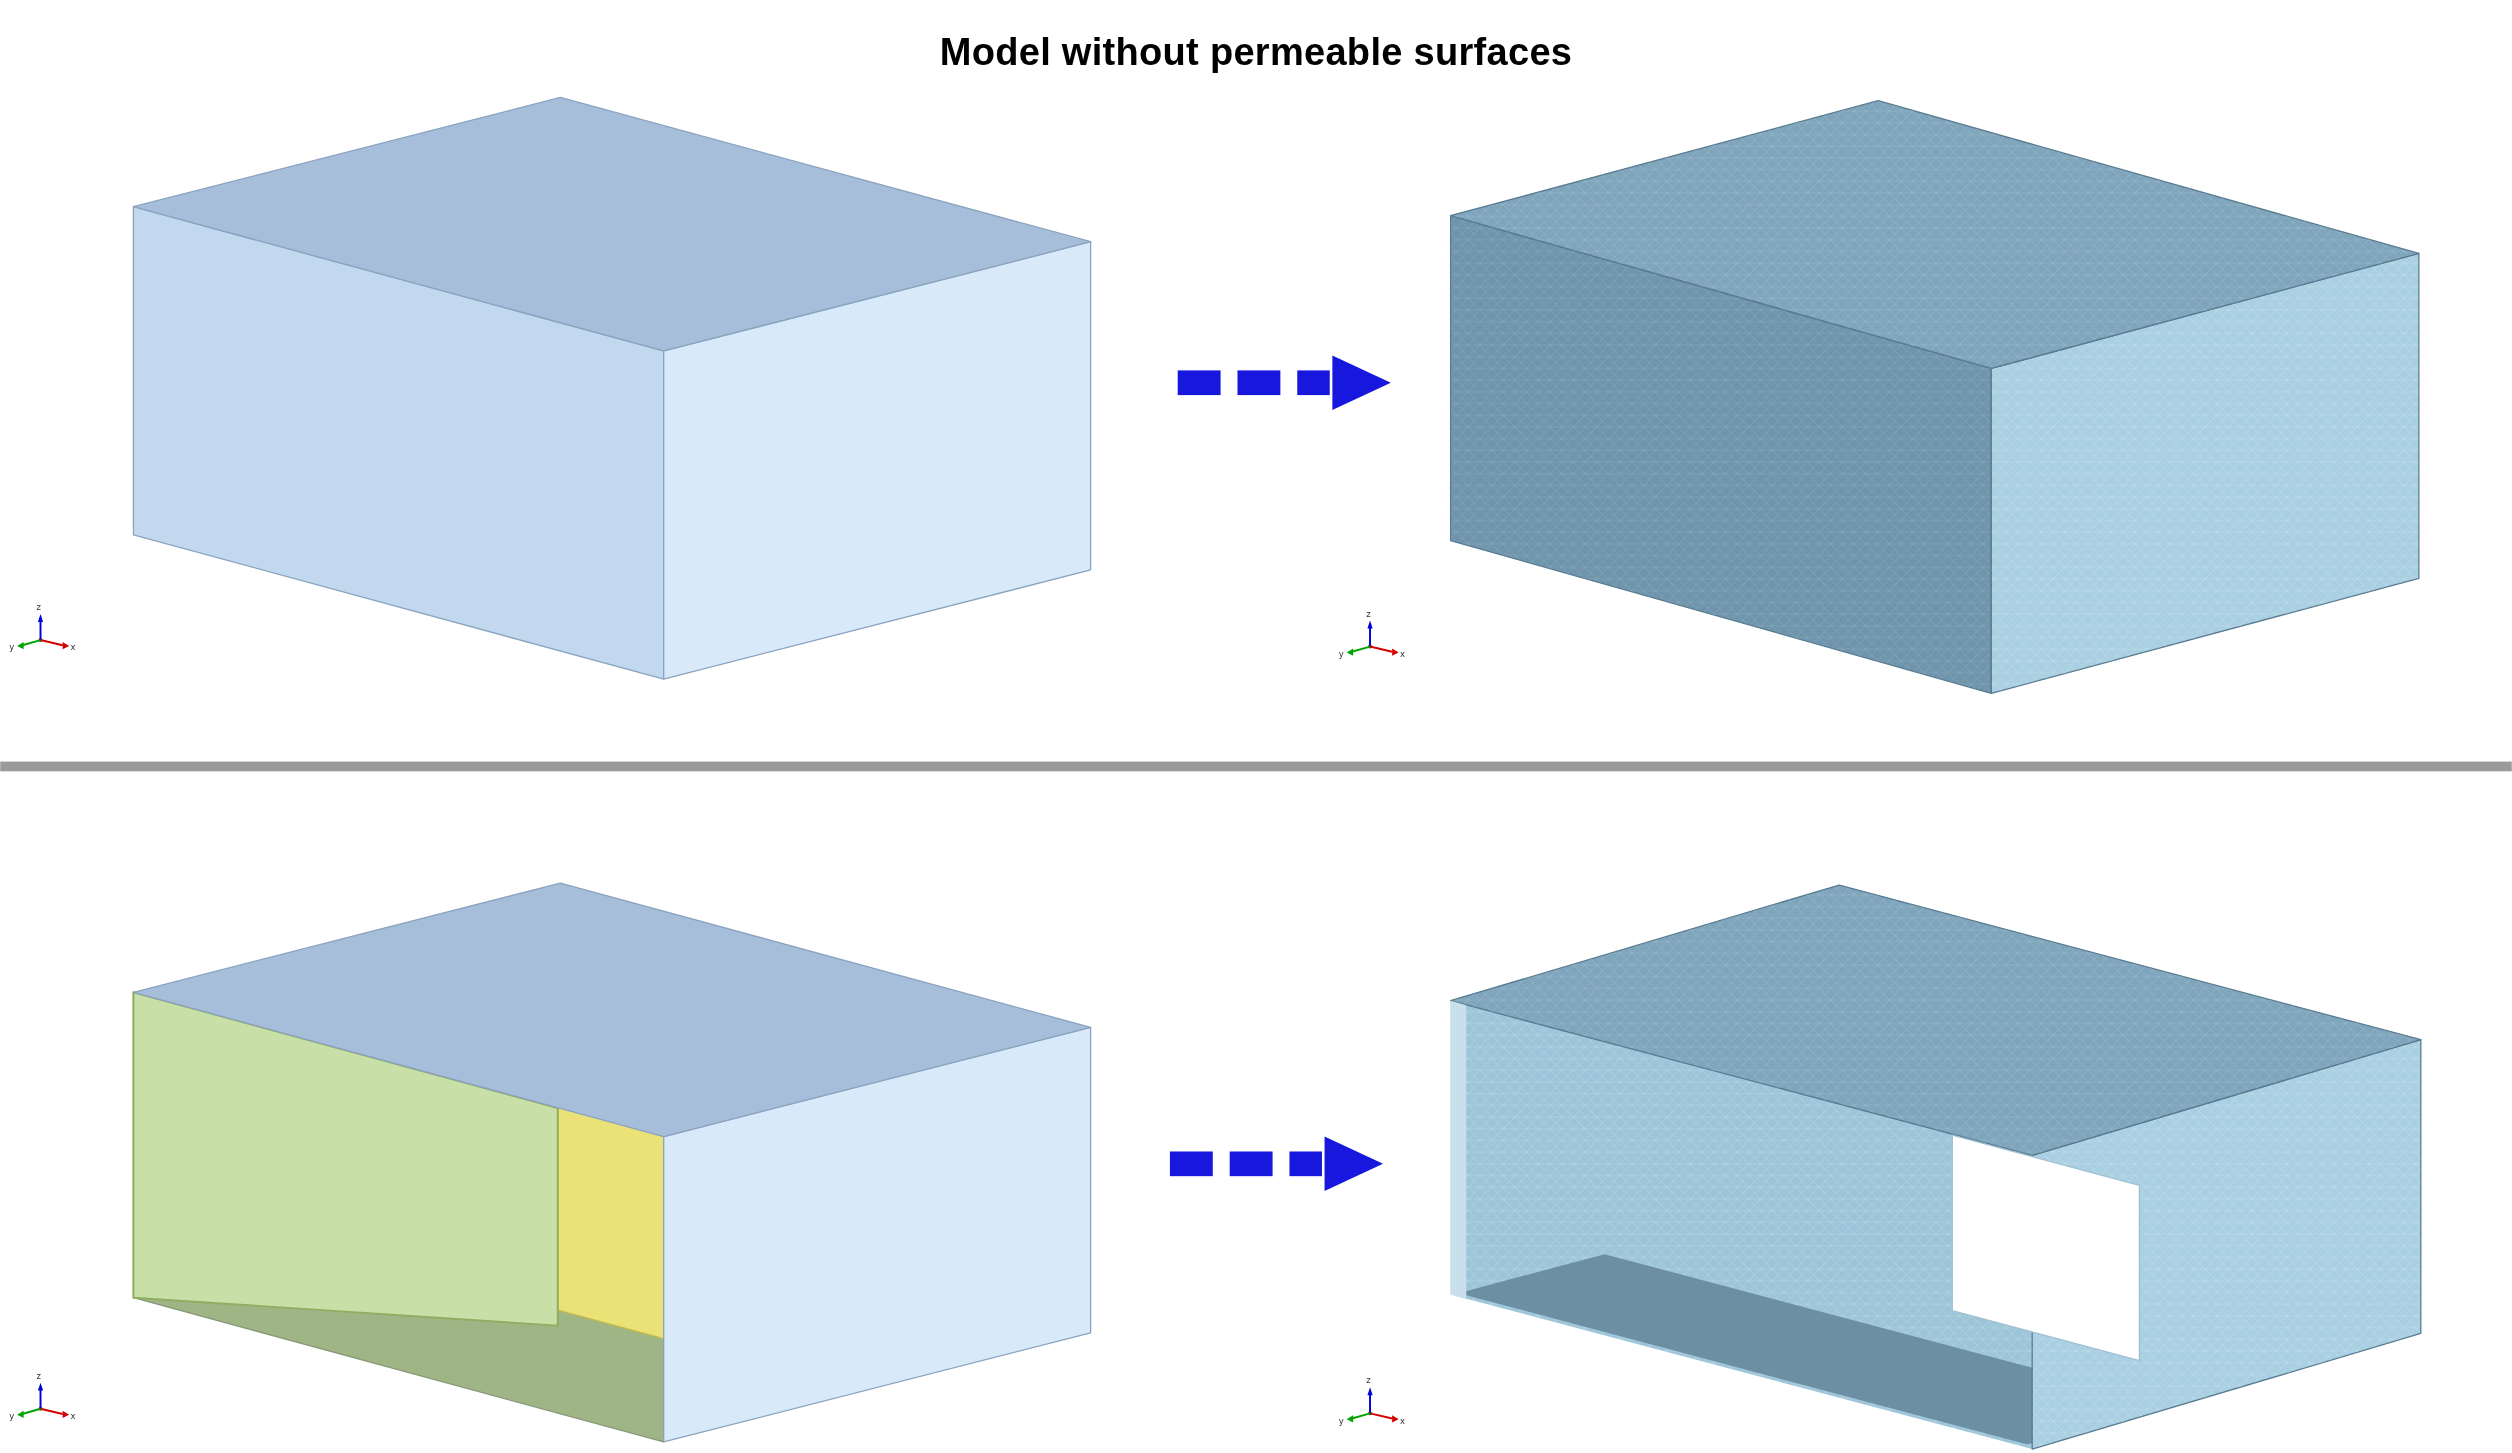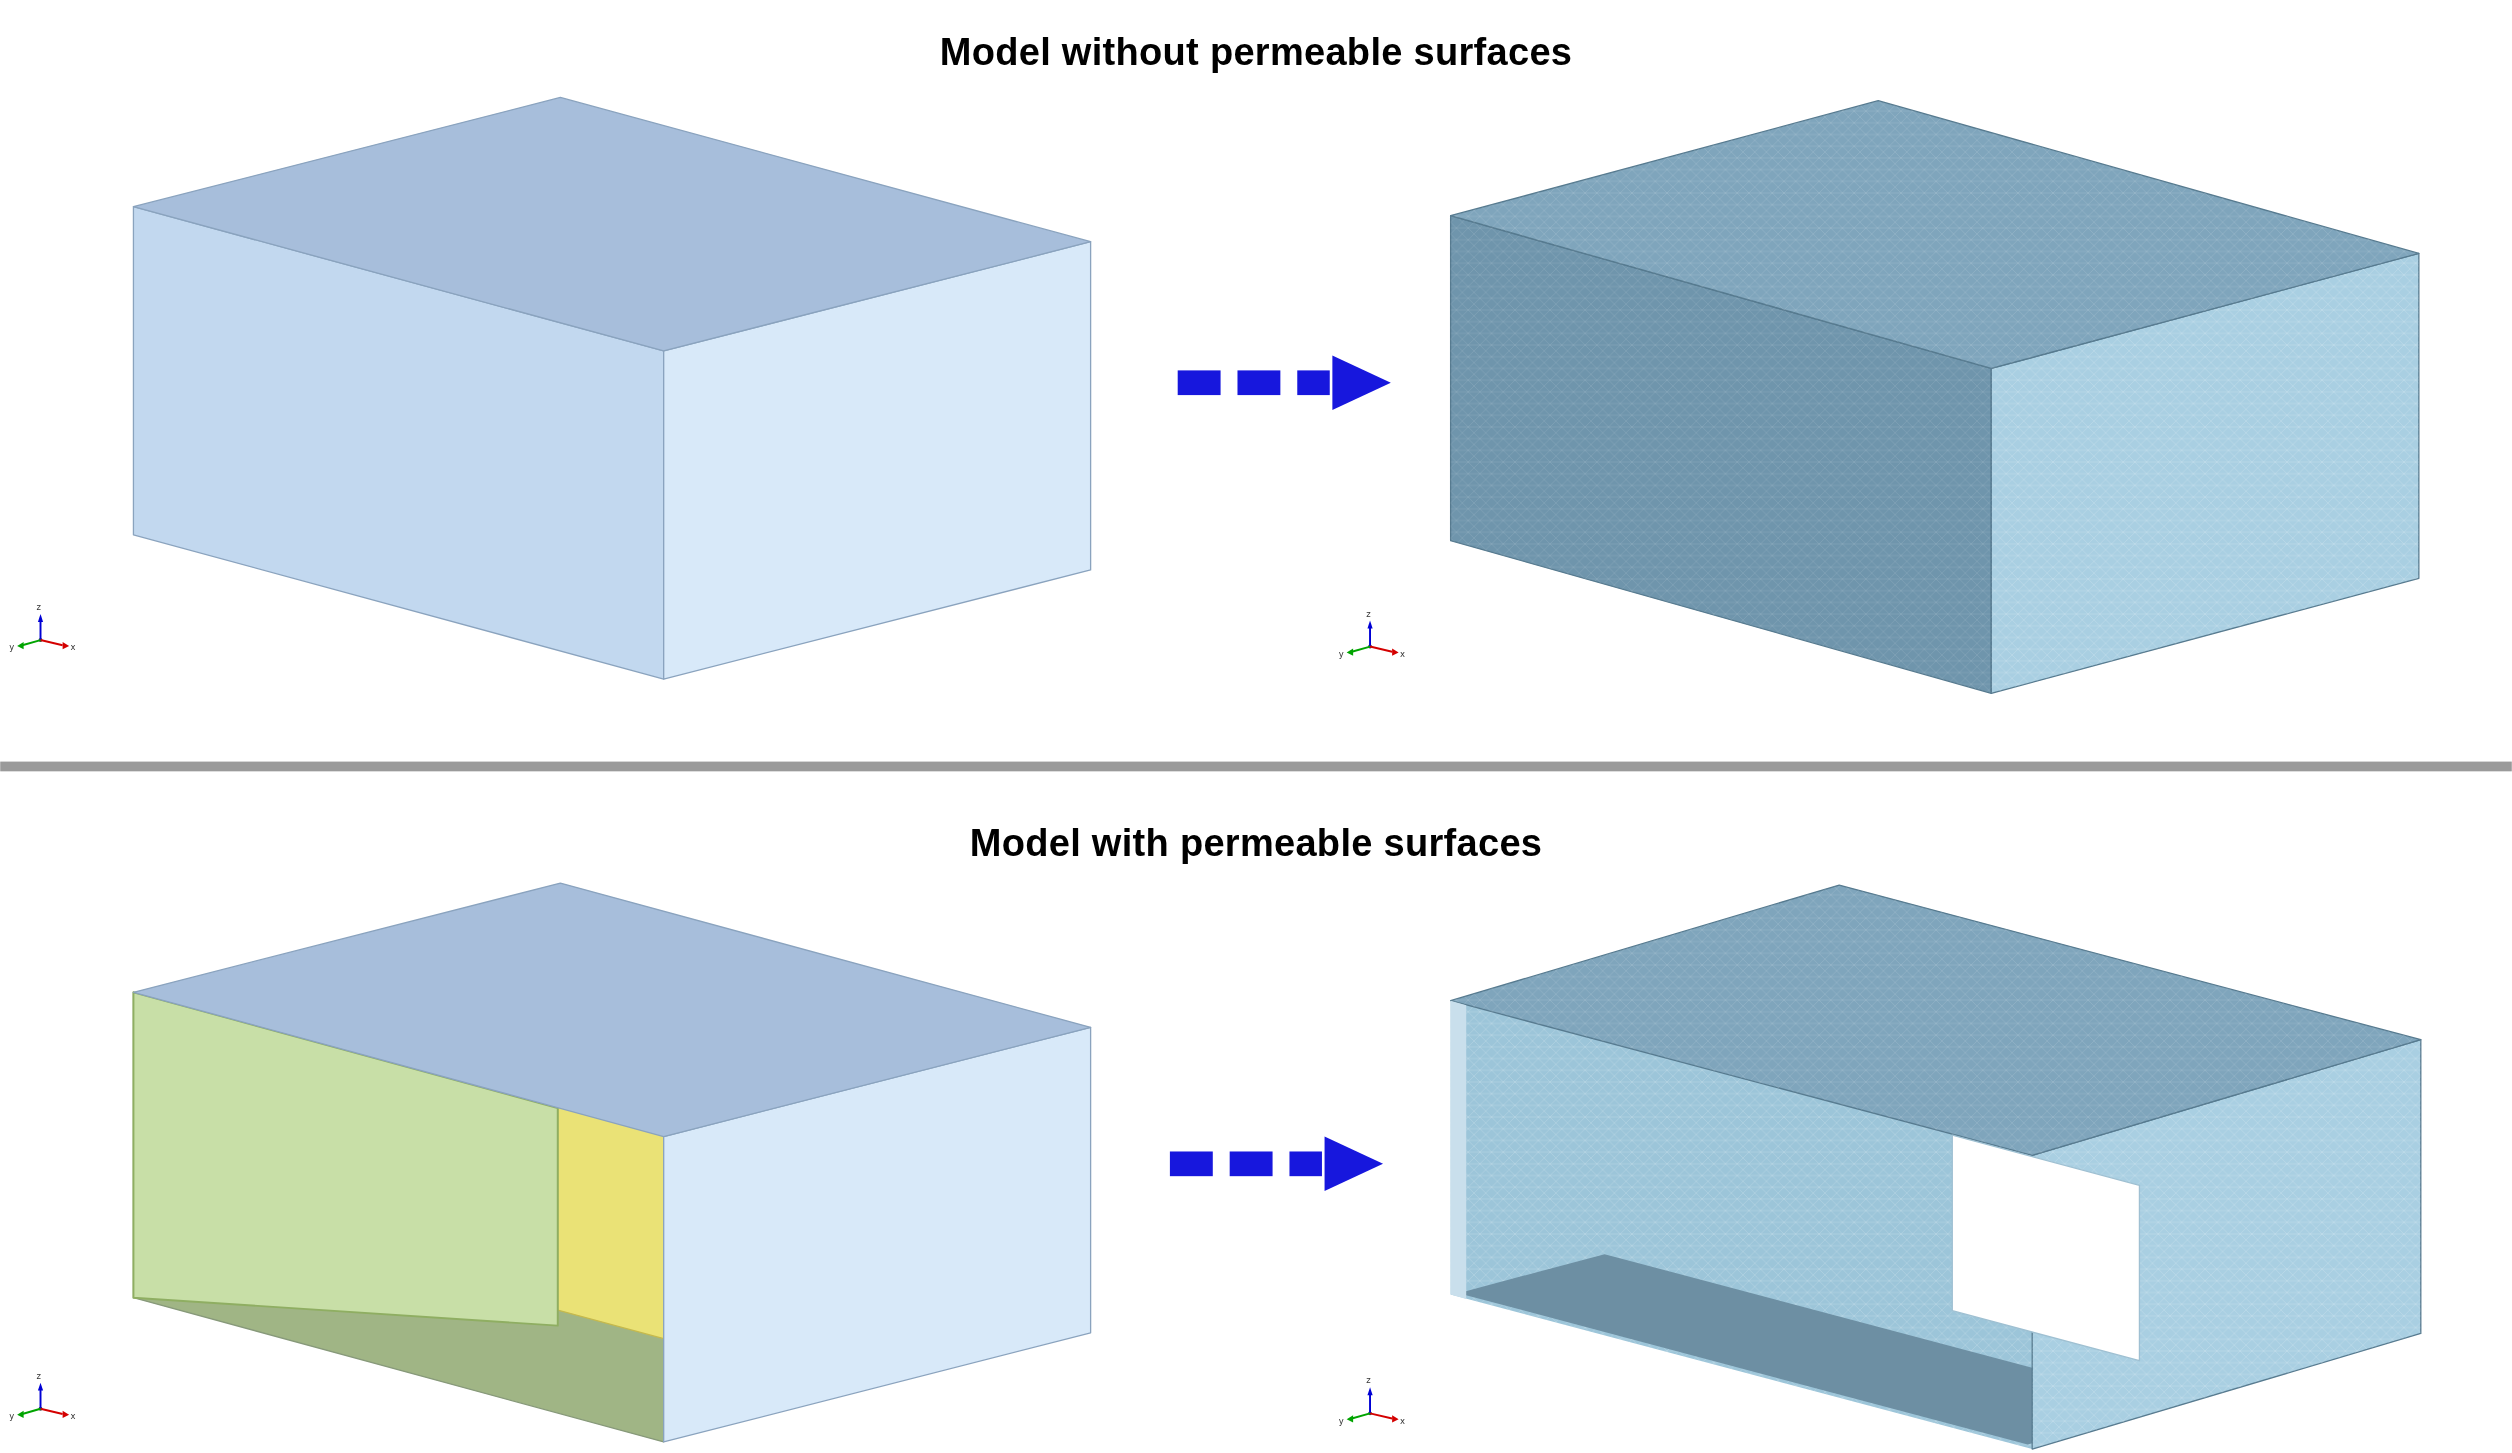--- a/index.html
+++ b/index.html
@@ -38,21 +38,20 @@
     font-family: "DejaVu Sans", sans-serif;
   }
 </style>
 </head>
 <body>
 
 <div class="canvas">
 
   <div class="section-title top-pos">Model without permeable surfaces</div>
 
-  <div class="section-title bottom-pos">Model with permeable surfaces</div>
 
   <svg class="figure-svg" width="2512" height="1453" viewBox="0 0 3865 2236">
 
     <defs>
       <pattern id="meshpat" width="18" height="18" patternUnits="userSpaceOnUse">
         <path d="M0 0 L18 18 M18 0 L0 18 M0 9 L18 9" stroke="#ffffff" stroke-opacity="0.25" stroke-width="1" fill="none"></path>
       </pattern>
     </defs>
 
     <g>

